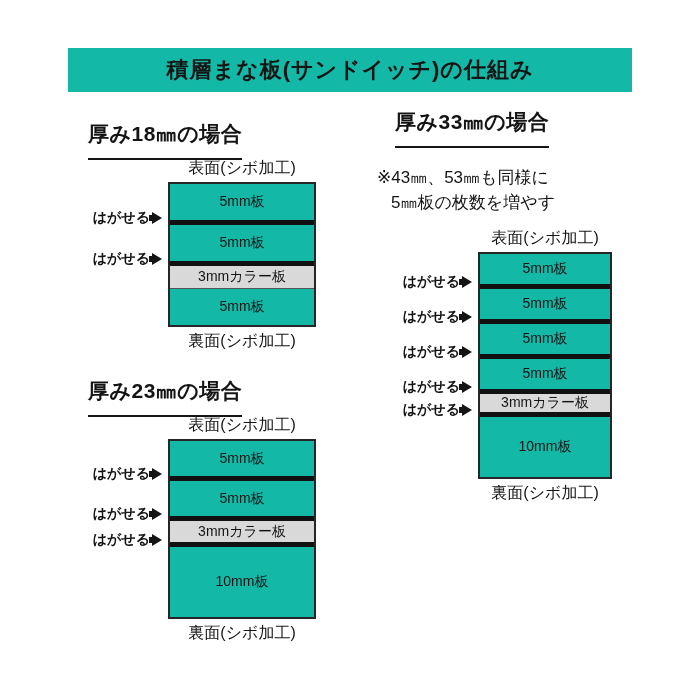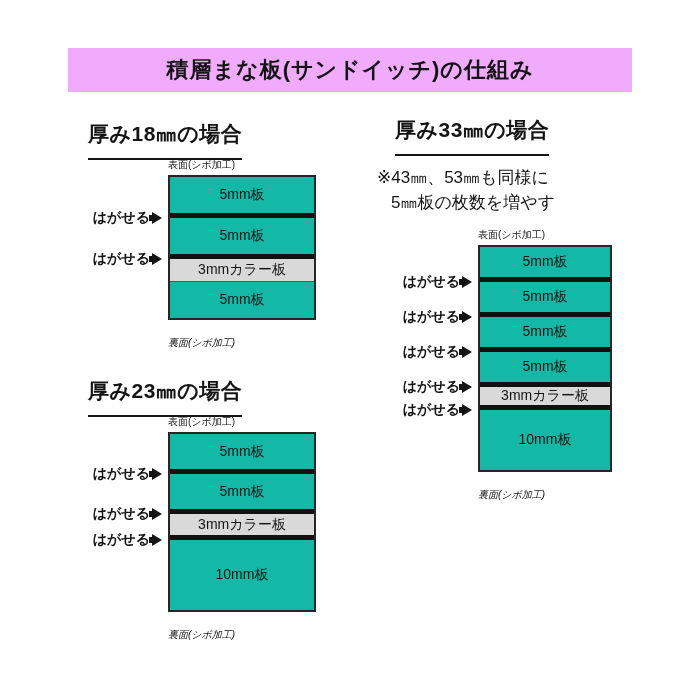--- a/index.html
+++ b/index.html
@@ -23,21 +23,21 @@
     height: 700px;
   }
 
   
   .title-banner {
     position: absolute;
     left: 68px;
     top: 48px;
     width: 564px;
     height: 44px;
-    background: #f0abfc;
+    background: #14b8a6;
     display: flex;
     align-items: center;
     justify-content: center;
   }
   .title-banner .title-text {
     font-size: 22px;
     font-weight: bold;
     letter-spacing: 1px;
     color: #141414;
     white-space: nowrap;
@@ -67,27 +67,27 @@
     display: block;
     padding-left: 14px;
   }
 
   
   .stack-wrap {
     position: absolute;
   }
   .surface-label,
   .back-label {
-    font-size: 10px;
-    color: #141414;
-    text-align: left;
+    font-size: 16px;
+    color: #141414;
+    text-align: center;
     white-space: nowrap;
   }
   .surface-label { margin-bottom: 3px; }
-  .back-label { margin-top: 16px; font-style: italic; }
+  .back-label { margin-top: 4px; }
 
   .stack {
     border: 2px solid #262626;
     background: #ffffff;
     box-sizing: border-box;
     position: relative;
   }
   .layer {
     display: flex;
     align-items: center;
@@ -216,21 +216,21 @@
       <div class="peel-label" style="top: 98.5px; right: 154px;">
         <span class="peel-text">はがせる</span>
         <span class="arrow-icon"></span>
       </div>
       <div class="peel-label" style="top: 124.5px; right: 154px;">
         <span class="peel-text">はがせる</span>
         <span class="arrow-icon"></span>
       </div>
     </div>
 
-  <div class="section-heading" style="left:395px; top:116px;">厚み33㎜の場合</div>
+  <div class="section-heading" style="left:395px; top:108px;">厚み33㎜の場合</div>
 
   <div class="note-block" style="left:377px; top:166px;">
     <span>※43㎜、53㎜も同様に</span>
     <span class="note-line-2">5㎜板の枚数を増やす</span>
   </div>
 
   <div class="stack-wrap" style="left:478px; top:228px; width:134px;">
     <div class="surface-label">表面(シボ加工)</div>
     <div class="stack" id="stack-33">
         <div class="layer" style="height: 30px;">

